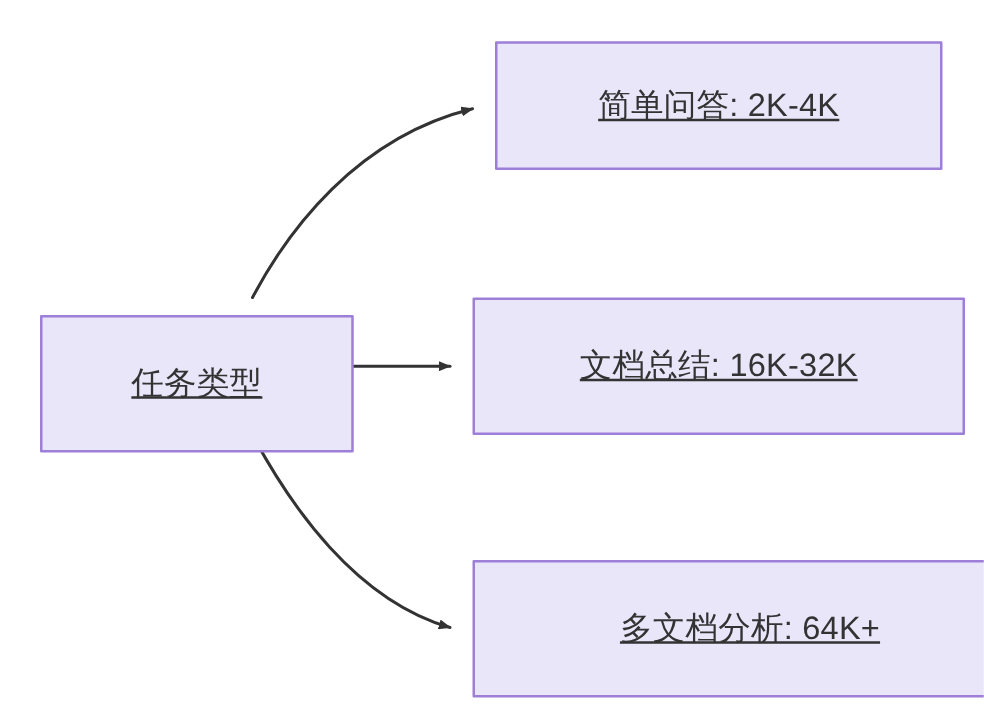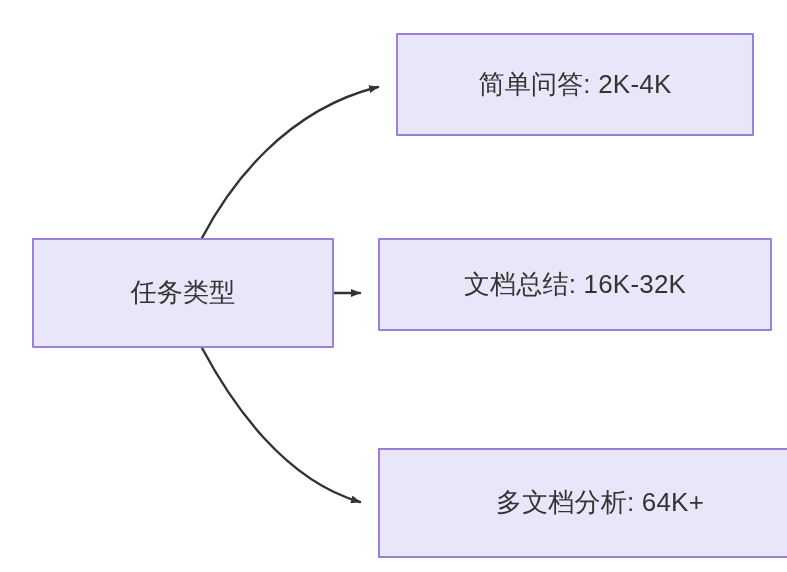--- a/index.html
+++ b/index.html
@@ -39,38 +39,39 @@
     color: #333333;
     font-size: 26px;
     line-height: 1.2;
     letter-spacing: 0.2px;
     white-space: nowrap;
     text-align: center;
   }
   .node-label {
     display: block;
     padding: 0 8px;
+    text-decoration: underline;
   }
   #node-source {
     left: 32px;
-    top: 238px;
-    width: 302px;
+    top: 252px;
+    width: 251px;
     height: 110px;
   }
   #node-target-0 {
     left: 396px;
     top: 33px;
     width: 358px;
     height: 103px;
   }
   #node-target-1 {
     left: 378px;
     top: 238px;
     width: 394px;
-    height: 93px;
+    height: 110px;
   }
   #node-target-2 {
     left: 378px;
     top: 448px;
     width: 444px;
     height: 110px;
   }
 </style>
 </head>
 <body>

